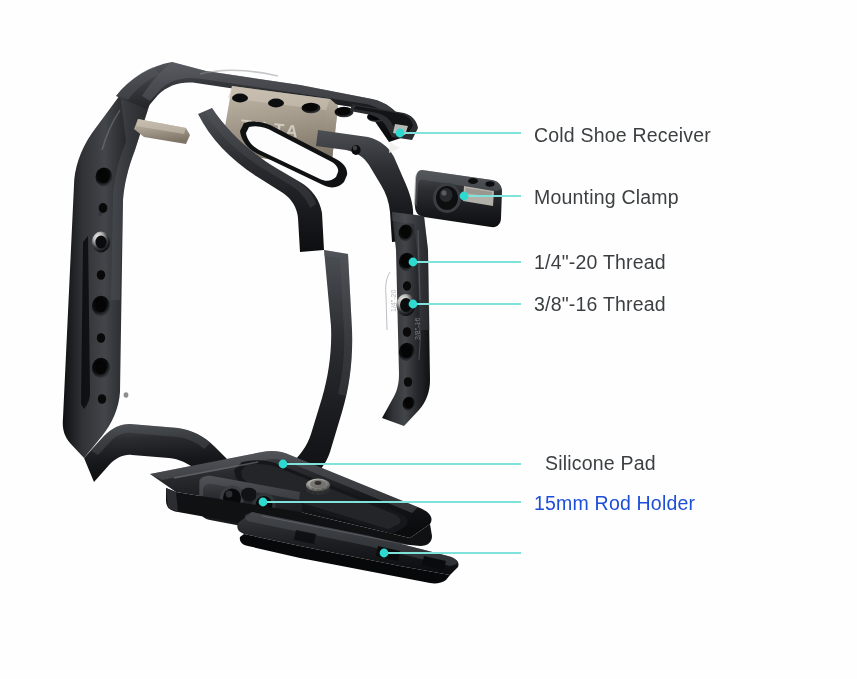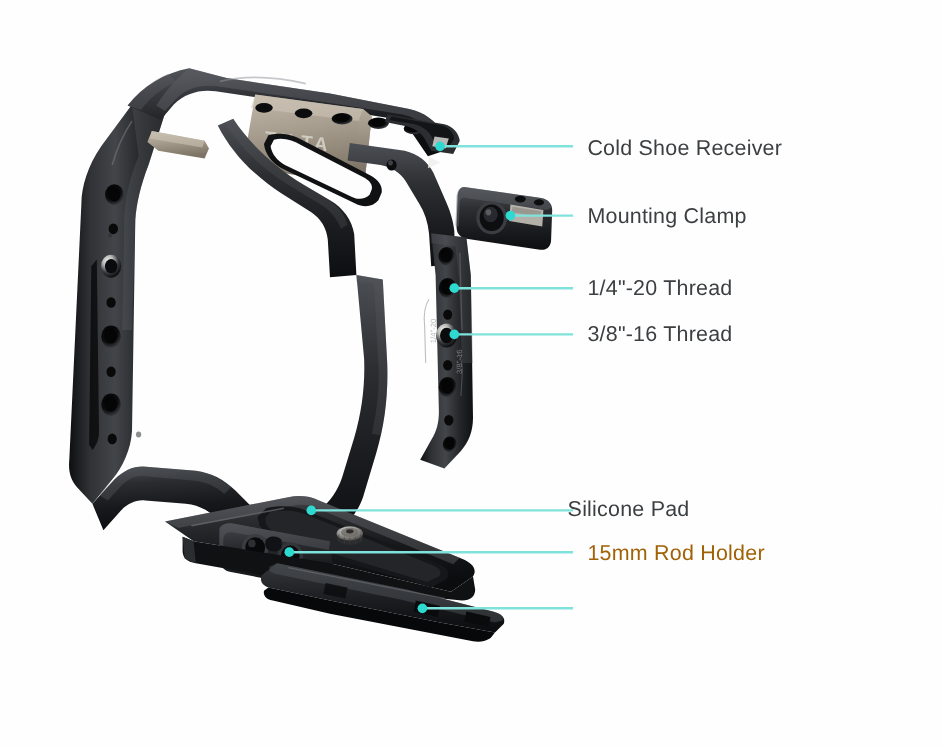--- a/index.html
+++ b/index.html
@@ -366,17 +366,17 @@
         <line x1="384" y1="553" x2="521" y2="553" stroke="#7fe3dc" stroke-width="2.2"></line>
         <circle cx="384" cy="553" r="4.4" fill="#2ed9d0"></circle>
       </g>
   </svg>
 
   <div class="callout-layer" id="callouts">
       <div class="callout" style="left: 534px; top: 126px; color: rgb(60, 63, 65);">Cold Shoe Receiver</div>
       <div class="callout" style="left: 534px; top: 188px; color: rgb(60, 63, 65);">Mounting Clamp</div>
       <div class="callout" style="left: 534px; top: 253px; color: rgb(60, 63, 65);">1/4"-20 Thread</div>
       <div class="callout" style="left: 534px; top: 295px; color: rgb(60, 63, 65);">3/8"-16 Thread</div>
-      <div class="callout" style="left: 516px; top: 454px; color: rgb(60, 63, 65);">Silicone Pad</div>
-      <div class="callout" style="left: 534px; top: 494px; color: #a16207;">15mm Rod Holder</div>
+      <div class="callout" style="left: 545px; top: 454px; color: rgb(60, 63, 65);">Silicone Pad</div>
+      <div class="callout" style="left: 534px; top: 494px; color: #1d4ed8;">15mm Rod Holder</div>
     </div>
 
 </div>
 
 </body></html>

